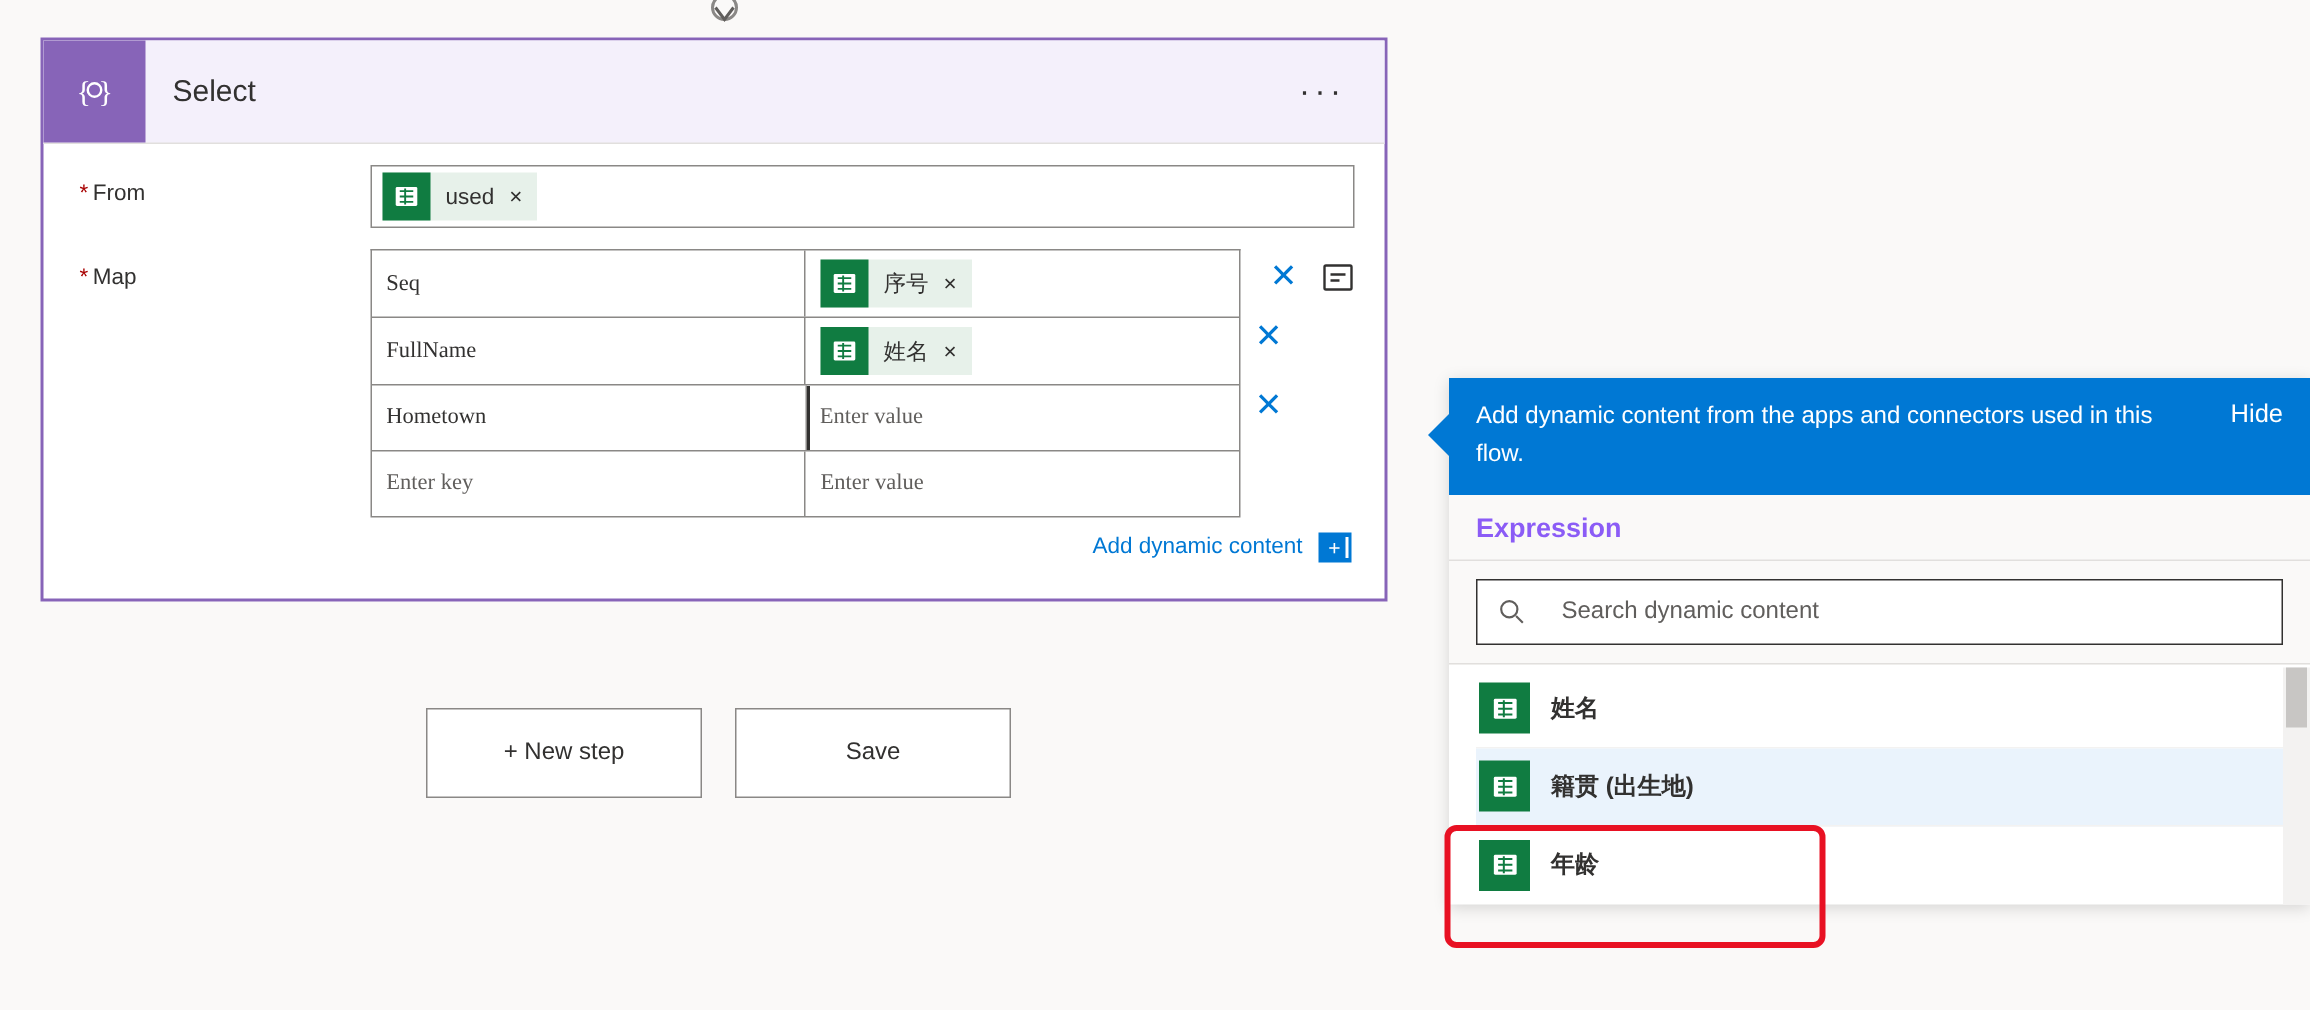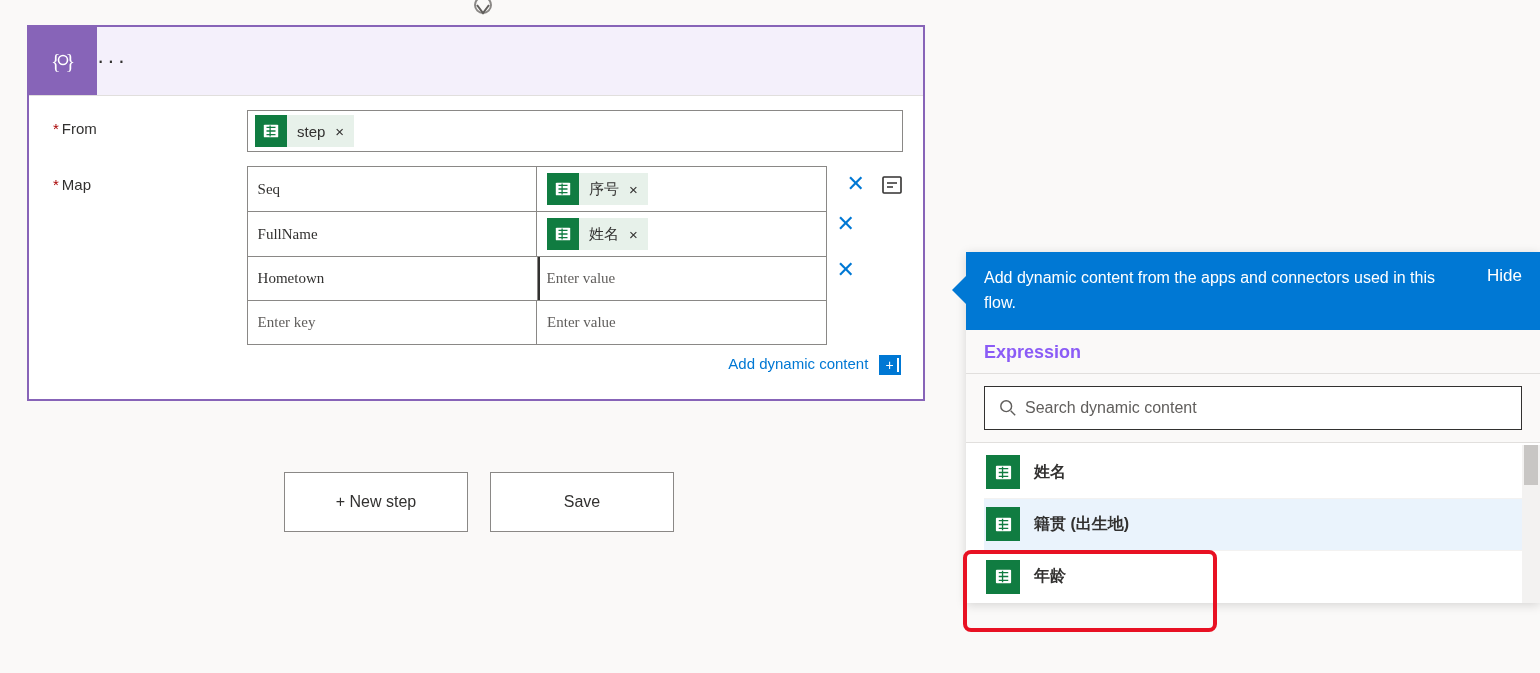--- a/index.html
+++ b/index.html
@@ -253,21 +253,21 @@
     padding: 12px 18px;
     background:#faf9f8;
     border-bottom:1px solid #e1dfdd;
   }
   .dc-search {
     border: 1px solid #323130;
     height: 44px;
     display:flex;
     align-items:center;
     padding: 0 14px;
-    gap: 8px;
+    gap: 24px;
     background:#fff;
   }
   .dc-search svg { width:18px; height:18px; color:#605e5c; flex-shrink:0; }
   .dc-search input {
     border:none; outline:none; flex:1;
     font-size:16px; font-family:inherit;
     color:#323130;
   }
   .dc-search input::placeholder { color:#605e5c; }
 
@@ -320,37 +320,38 @@
 
 <div class="card">
   <div class="card-header">
     <div class="header-icon">
       <svg width="30" height="30" viewBox="0 0 30 30">
           <text x="3" y="22" font-size="20" fill="#fff" font-family="Consolas">{ }</text>
           <circle cx="15" cy="14" r="4.5" fill="none" stroke="#fff" stroke-width="1.6"></circle>
           <path d="M12 11 L18 17 M18 11 L12 17" stroke="#fff" stroke-width="0"></path>
         </svg>
     </div>
+    <div class="header-title">Select</div>
     <div class="header-ellipsis">···</div>
   </div>
 
   <div class="card-body">
 
     <div class="field-row">
       <div class="field-label"><span class="req">*</span><span>From</span></div>
       <div class="field-input-wrap">
         <div class="pill-box">
           <span class="pill">
             <span class="excel-ic">
                 <svg viewBox="0 0 20 20">
                   <rect x="2" y="3" width="16" height="14" rx="1" fill="#fff"></rect>
                   <path d="M5 6h10M5 10h10M5 14h10M9 4v12" stroke="#107c41" stroke-width="1.4"></path>
                 </svg>
               </span>
-            <span class="pill-text">step</span>
+            <span class="pill-text">used</span>
             <span class="pill-x">×</span>
           </span>
         </div>
       </div>
     </div>
 
     <div class="field-row">
       <div class="field-label"><span class="req">*</span><span>Map</span></div>
       <div class="field-input-wrap">
         <div class="map-table">

